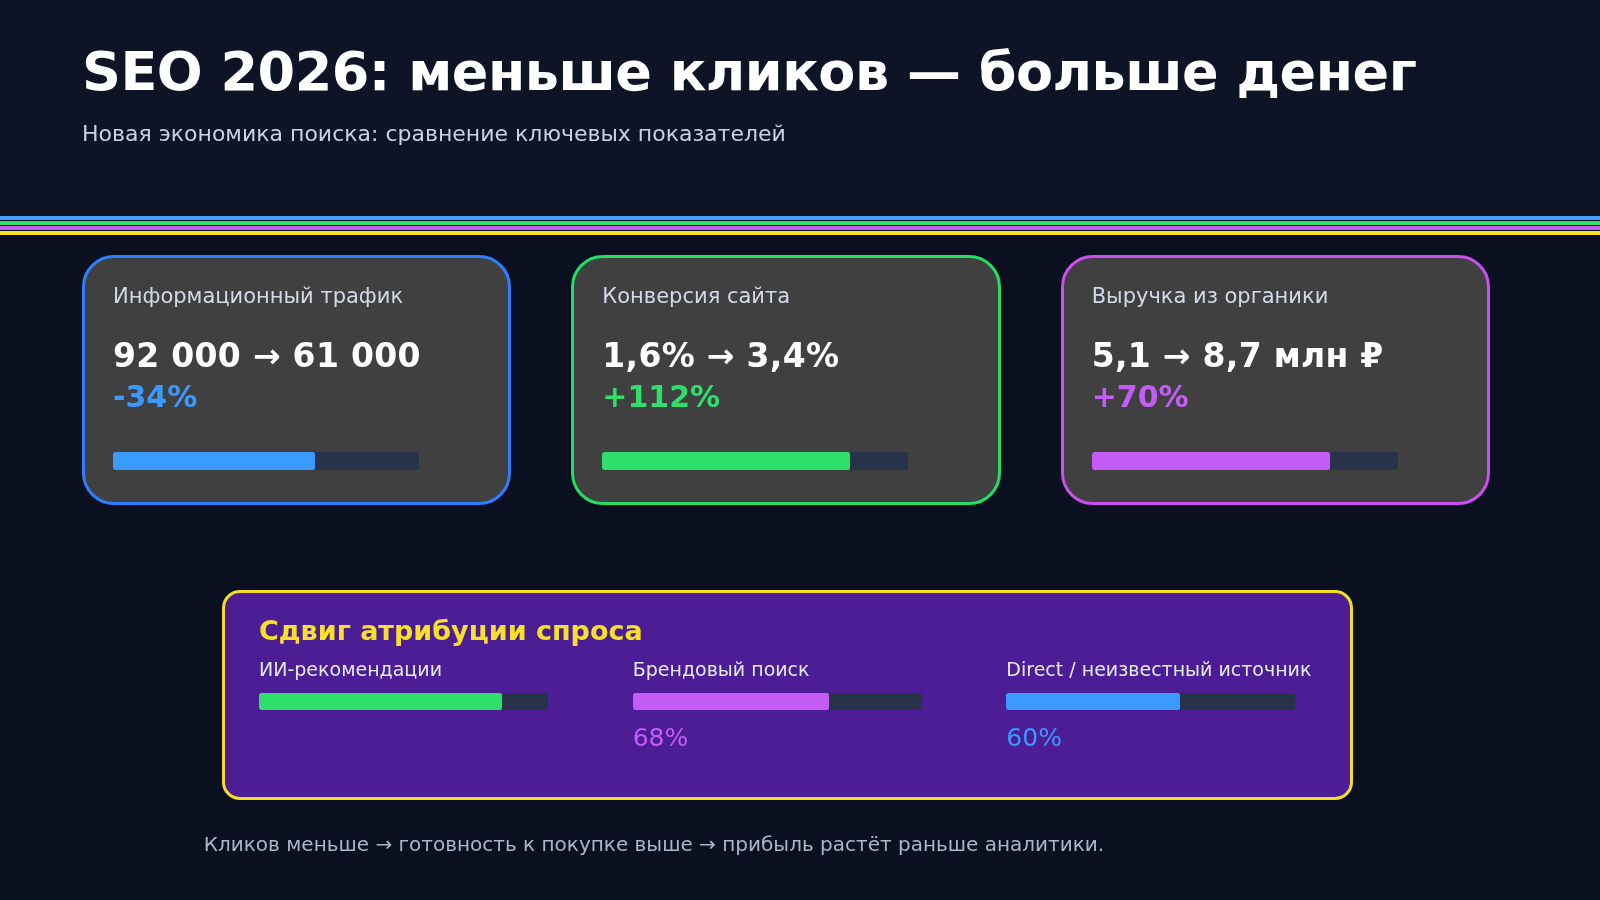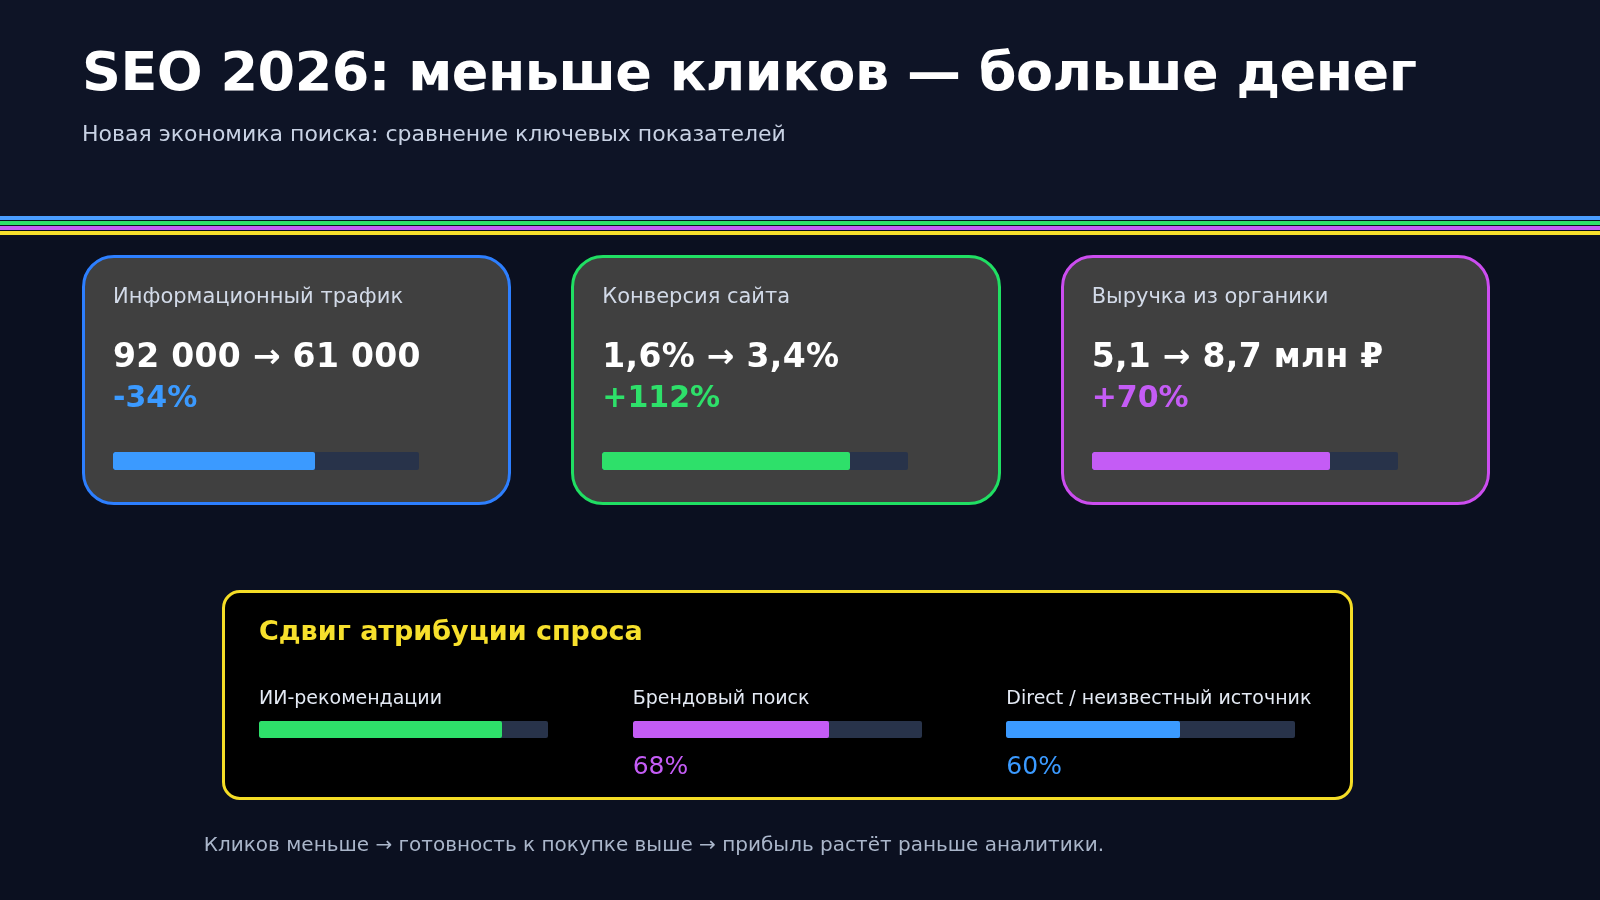--- a/index.html
+++ b/index.html
@@ -126,34 +126,34 @@
   }
 
   
   .panel {
     position: absolute;
     left: 222px;
     top: 590px;
     width: 1131px;
     height: 210px;
     box-sizing: border-box;
-    background: #000000;
+    background: #4c1d95;
     border: 3px solid #f5dd26;
     border-radius: 18px;
     padding: 22px 34px 0 34px;
   }
   .panel-title {
     font-size: 27px;
     font-weight: bold;
     color: #f7e02c;
     white-space: nowrap;
     margin: 0;
   }
   .attr-row {
-    margin-top: 40px;
+    margin-top: 12px;
     display: flex;
     gap: 64px;
   }
   .attr-item {
     flex: 1 1 0;
   }
   .attr-label {
     font-size: 19px;
     color: #e4eaf4;
     white-space: nowrap;

